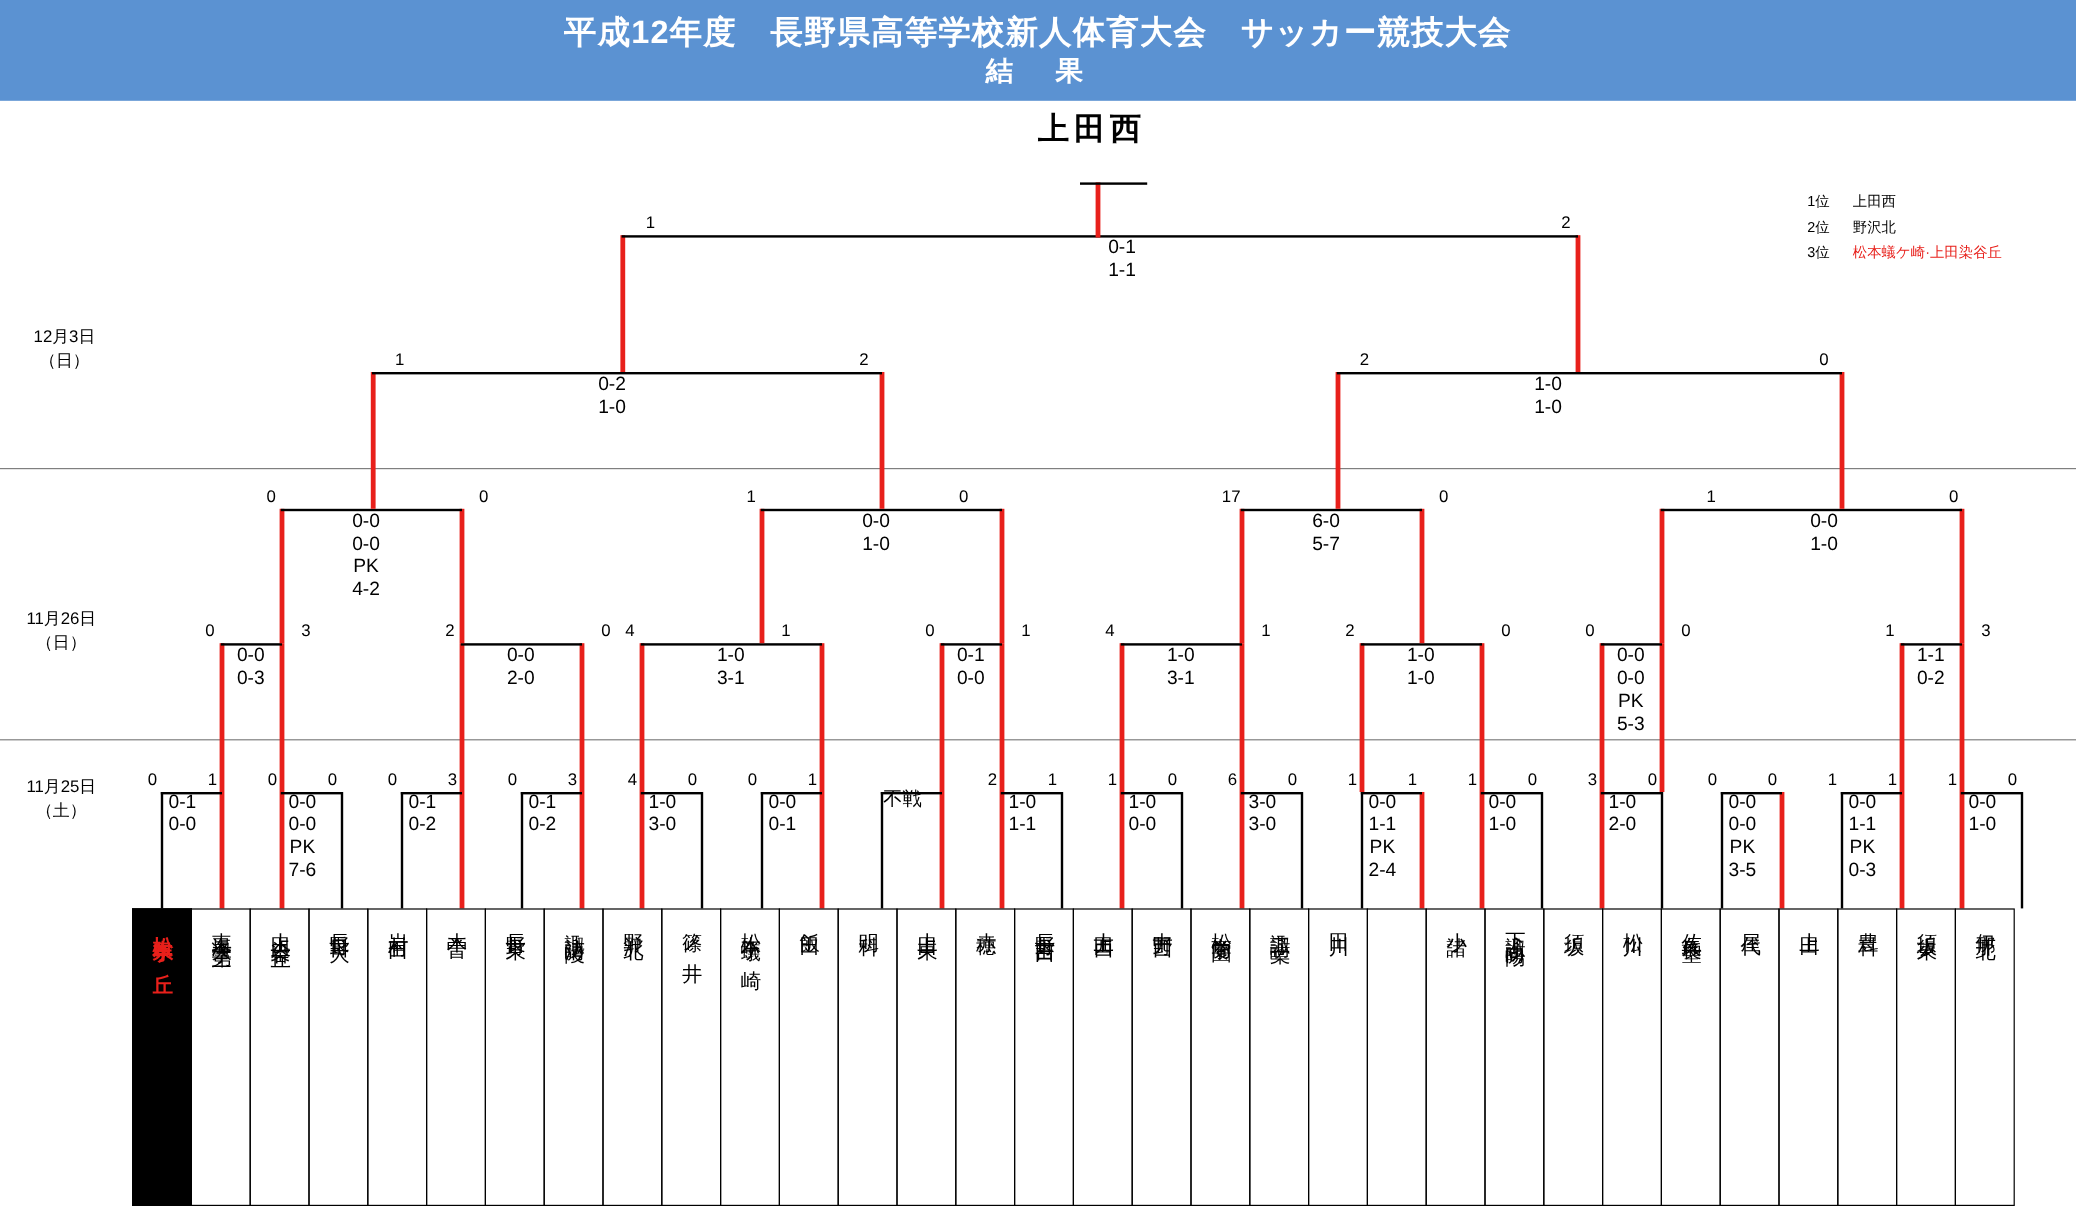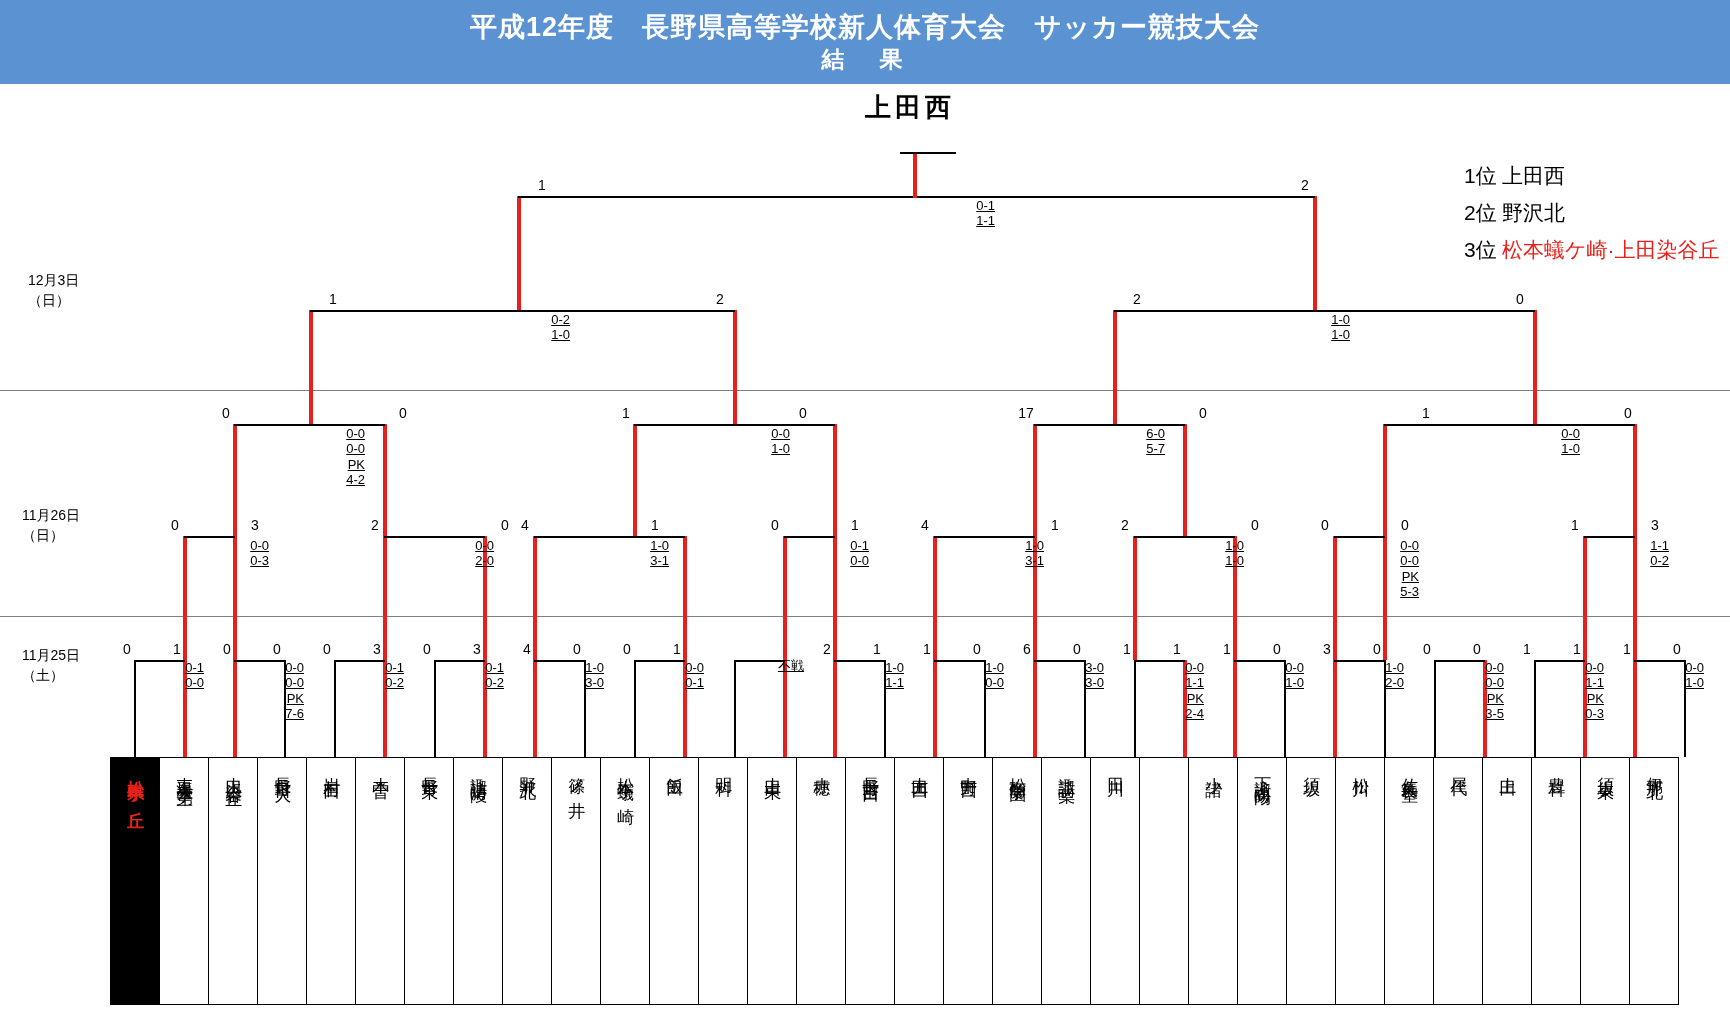--- a/index.html
+++ b/index.html
@@ -11,37 +11,37 @@
           display:flex;flex-direction:column;align-items:center;justify-content:center;}
   .header .l1{color:#fff;font-size:27px;font-weight:bold;letter-spacing:1px;line-height:1.25;}
   .header .l2{color:#fff;font-size:23px;font-weight:bold;letter-spacing:6px;line-height:1.25;}
 
   
   .champ{position:absolute;left:780px;top:90px;width:260px;text-align:center;}
   .champ .name{font-family:"DejaVu Serif","Liberation Serif",serif;font-weight:bold;font-size:26px;letter-spacing:4px;}
   .champ .sub{font-family:"DejaVu Serif","Liberation Serif",serif;font-style:italic;font-size:23px;margin-top:2px;}
 
   
-  .ranks{position:absolute;left:1464px;top:158px;font-size:21px;line-height:1.75;}
+  .ranks{position:absolute;left:1506px;top:158px;font-size:12px;line-height:1.75;}
   .ranks .row{white-space:nowrap;}
   .ranks .pos{display:inline-block;width:38px;}
   .ranks .hi{color:#e8201b;}
 
   
-  .datelab{position:absolute;font-size:14px;line-height:1.45;text-align:left;}
+  .datelab{position:absolute;font-size:14px;line-height:1.45;text-align:center;}
 
   
   .sep{position:absolute;left:0;height:1px;background:#7f7f7f;width:1730px;}
 
   
   .hl{position:absolute;height:2px;background:#000;}
   .vl{position:absolute;width:2px;background:#000;}
   .rv{position:absolute;width:4px;background:#e8201b;}
 
-  .score{position:absolute;font-size:13px;line-height:1.18;text-align:right;white-space:pre-line;text-decoration:underline;}
+  .score{position:absolute;font-size:16px;line-height:1.18;text-align:center;white-space:pre-line;}
   .num{position:absolute;font-size:14px;line-height:1;text-align:center;width:30px;}
 
   
   .teams{position:absolute;left:110px;top:757px;display:flex;}
   .tbox{width:50px;height:248px;border:1px solid #000;margin-right:-1px;
         display:flex;align-items:flex-start;justify-content:center;padding-top:6px;box-sizing:border-box;}
   .tbox span{writing-mode:vertical-rl;text-orientation:upright;font-size:17px;letter-spacing:3px;line-height:1.1;}
   .tbox.hl{border:3px solid #000;}
   .tbox.hl span{color:#e8201b;font-weight:bold;}
 </style>

